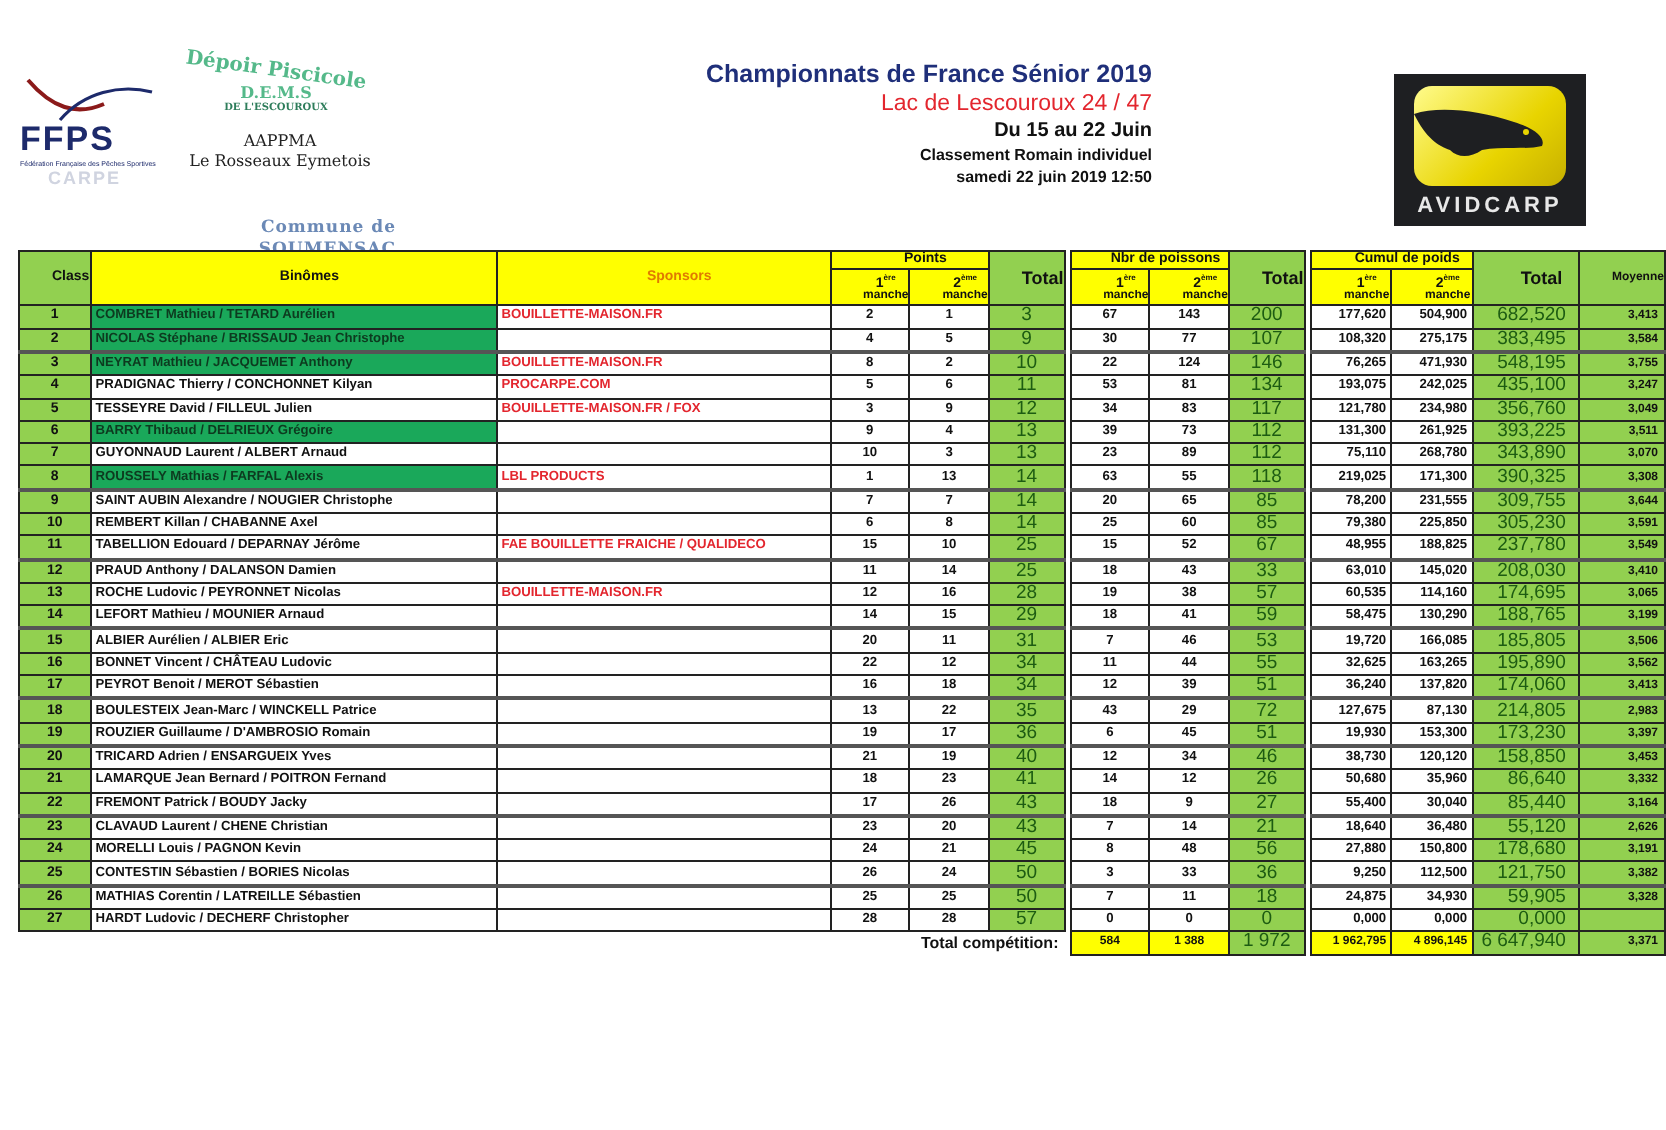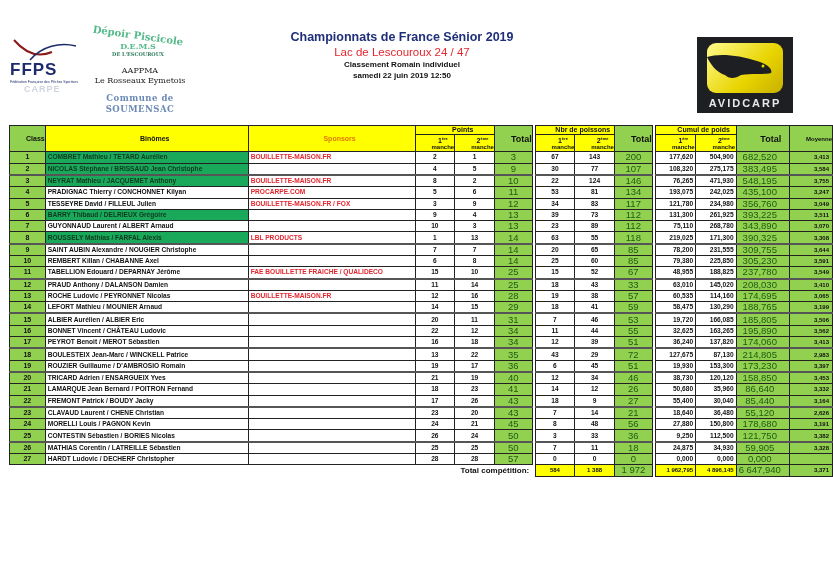--- a/index.html
+++ b/index.html
@@ -11,23 +11,23 @@
   #ffps .swoosh { position:absolute; left:4px; top:2px; width:66px; height:30px; }
   #ffps .ffps-text { position:absolute; left:2px; top:26px; font-size:17px; font-weight:bold; letter-spacing:1px; color:#1d2a6b; }
   #ffps .ffps-sub { position:absolute; left:2px; top:46px; font-size:3.5px; color:#1d2a6b; white-space:nowrap; }
   #ffps .ffps-carpe { position:absolute; left:16px; top:50px; font-size:9px; color:#d0d4e0; font-weight:bold; letter-spacing:1px; }
 
   #dems { left:88px; top:30px; width:100px; text-align:center; color:#55b98a; font-family:"DejaVu Serif", serif; }
   #dems .l1 { font-size:10px; font-weight:bold; transform:rotate(8deg); }
   #dems .l2 { font-size:8px; font-weight:bold; }
   #dems .l3 { font-size:5px; font-weight:bold; color:#2e7d5b; }
   #aappma { left:82px; top:66px; width:116px; text-align:center; font-family:"DejaVu Serif", serif; font-size:8px; color:#222; line-height:10px; }
-  #commune { left:82px; top:93px; width:116px; text-align:center; font-family:"DejaVu Serif", serif; font-size:8.5px; color:#6b89b6; font-weight:bold; line-height:11px; letter-spacing:0.5px; }
-
-  #titles { left:252px; top:30px; width:300px; text-align:center; font-weight:bold; }
+  #commune { left:82px; top:109px; width:116px; text-align:right; font-family:"DejaVu Serif", serif; font-size:8.5px; color:#6b89b6; font-weight:bold; line-height:11px; letter-spacing:0.5px; }
+
+  #titles { left:276px; top:30px; width:300px; text-align:right; font-weight:bold; }
   #titles .t1 { font-size:12.5px; color:#1f2f7a; line-height:15px; }
   #titles .t2 { font-size:12px; color:#111; line-height:14px; }
   #titles .t3 { font-size:11.5px; color:#e3262e; font-weight:normal; line-height:14px; }
   #titles .t4 { font-size:10px; color:#111; line-height:13px; }
   #titles .t5 { font-size:8px; color:#111; line-height:11px; }
 
   #avid { left:697px; top:37px; width:96px; height:76px; background:#1e1f22; }
   #avid .yel { position:absolute; left:10px; top:6px; width:76px; height:50px; border-radius:9px; background:linear-gradient(135deg,#fffb8c,#e8d400 60%,#c7b000); }
   #avid .fish { position:absolute; left:8px; top:14px; width:70px; height:30px; }
   #avid .brand { position:absolute; left:0; top:60px; width:96px; text-align:center; color:#e8e8e8; font-size:11px; font-weight:bold; letter-spacing:2px; }
@@ -39,21 +39,21 @@
   .hdr-green { background:#92d050 !important; }
   th.classh { background:#92d050 !important; }
   .gap { border:none !important; background:#fff !important; }
   td.cls { background:#92d050; text-align:center; font-size:7px; color:#111; }
   td.name { padding-left:2px !important; color:#111; }
   td.name.qual { background:#1aa85a; color:#0d3a1f; }
   td.spon { color:#e3262e; padding-left:2px !important; background:#fff; }
   td.num { text-align:center; background:#fff; color:#111; }
   td.tot { background:#92d050; text-align:center; font-size:9.5px; font-weight:normal; color:#1d5c12; }
   td.w { text-align:right; padding-right:2px !important; background:#fff; color:#111; }
-  td.wtot { background:#92d050; text-align:center; padding-right:6px !important; font-size:9.5px; font-weight:normal; color:#1d5c12; }
+  td.wtot { background:#92d050; text-align:right; padding-right:6px !important; font-size:9.5px; font-weight:normal; color:#1d5c12; }
   td.moy { background:#92d050; text-align:right; padding-right:3px !important; font-size:6px; color:#111; }
   td.tc-label { border:none !important; text-align:right; font-size:8px; padding-right:3px !important; color:#111; }
   td.ytot { background:#ffff00; text-align:center; font-size:6px; color:#111; }
   td.ytot-r { background:#ffff00; text-align:right; padding-right:2px !important; font-size:6px; color:#111; }
   .sup { font-size:4px; vertical-align:super; }
   .th-sub { line-height:8px; }
   .sep-top { border-top:2px solid #555 !important; }
 </style>
 </head>
 <body>
@@ -80,20 +80,21 @@
 </div>
 
 <div id="commune" class="abs">
   <div>Commune de</div>
   <div>SOUMENSAC</div>
 </div>
 
 <div id="titles" class="abs">
   <div class="t1">Championnats de France Sénior 2019</div>
   <div class="t3">Lac de Lescouroux 24 / 47</div>
+  <div class="t4">Du 15 au 22 Juin</div>
   <div class="t5">Classement Romain individuel</div>
   <div class="t5">samedi 22 juin 2019 12:50</div>
 </div>
 
 <div id="avid" class="abs">
   <div class="yel"></div>
   <svg class="fish" viewBox="0 0 70 30">
     <path d="M2 6 C14 2, 34 4, 52 10 C62 13, 68 18, 66 22 C58 24, 46 22, 36 24 C30 28, 24 28, 20 24 C14 22, 8 18, 2 6 Z" fill="#1e1f22"></path>
     <circle cx="58" cy="15" r="1.5" fill="#e8d400"></circle>
   </svg>

